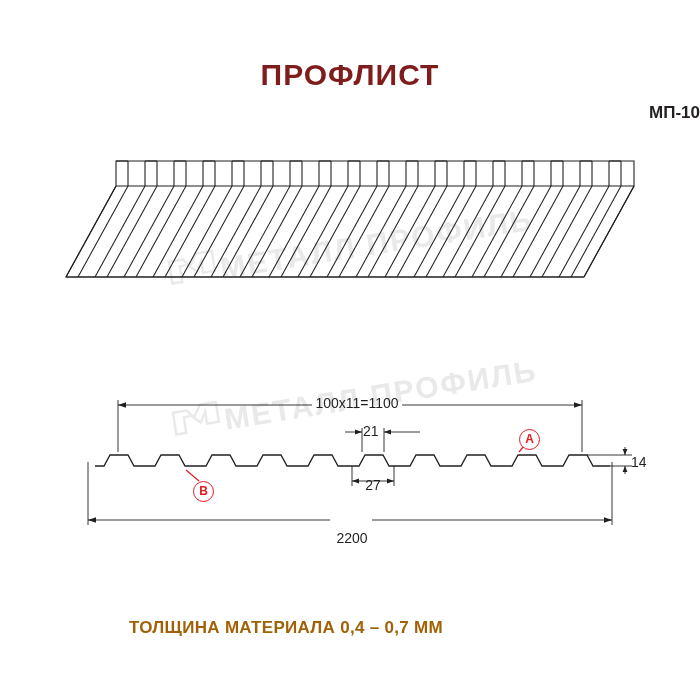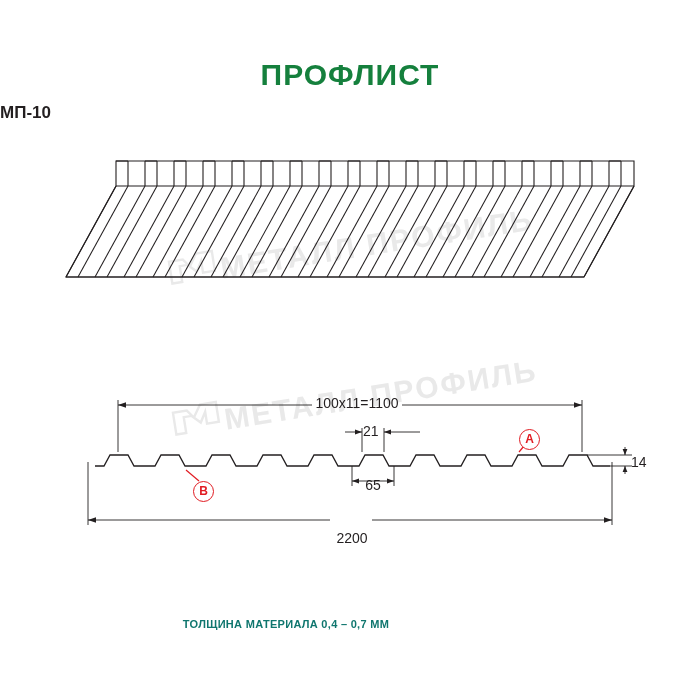--- a/index.html
+++ b/index.html
@@ -22,42 +22,42 @@
   }
   .title {
     position: absolute;
     top: 58px;
     left: 0;
     width: 700px;
     text-align: center;
     font-size: 30px;
     font-weight: bold;
     letter-spacing: 1px;
-    color: #15803d;
+    color: #7f1d1d;
   }
   .subtitle {
     position: absolute;
     top: 103px;
     left: 0;
     width: 700px;
-    text-align: left;
+    text-align: right;
     font-size: 17px;
     font-weight: bold;
     color: #231f20;
   }
   .footer-note {
     position: absolute;
     top: 618px;
     left: 0;
     width: 572px;
     text-align: center;
-    font-size: 11px;
+    font-size: 17px;
     font-weight: bold;
     letter-spacing: 0.3px;
-    color: #0f766e;
+    color: #a16207;
   }
   .drawing {
     position: absolute;
     top: 0;
     left: 0;
   }
   .wm {
     position: absolute;
     pointer-events: none;
     opacity: 1;
@@ -264,21 +264,21 @@
         <line x1="519" y1="452" x2="529" y2="440"></line>
         <line x1="186" y1="470" x2="199" y2="481"></line>
       </g>
     </g>
   </svg>
 
   <div class="dim-label" style="left:313px; top:395px; width:88px; text-align:center;">100х11=1100</div>
 
   <div class="dim-label" style="left:363px; top:423px; width:40px; text-align:left;">21</div>
 
-  <div class="dim-label" style="left:352px; top:477px; width:42px; text-align:center;">65</div>
+  <div class="dim-label" style="left:352px; top:477px; width:42px; text-align:center;">27</div>
 
   <div class="dim-label" style="left:631px; top:454px;">14</div>
 
   <div class="dim-label" style="left:331px; top:530px; width:42px; text-align:center;">2200</div>
 
   <div class="callout" style="left:519px; top:429px;">A</div>
   <div class="callout" style="left:193px; top:481px;">B</div>
 
   <div class="footer-note">ТОЛЩИНА МАТЕРИАЛА 0,4 – 0,7 ММ</div>
 

